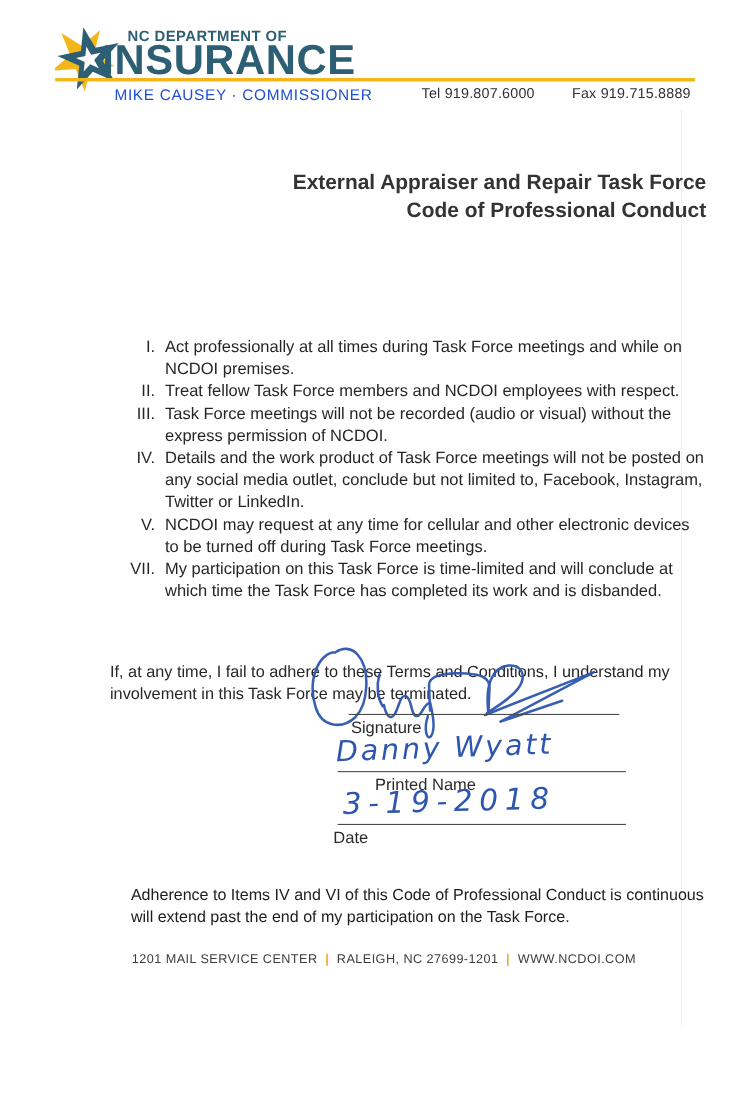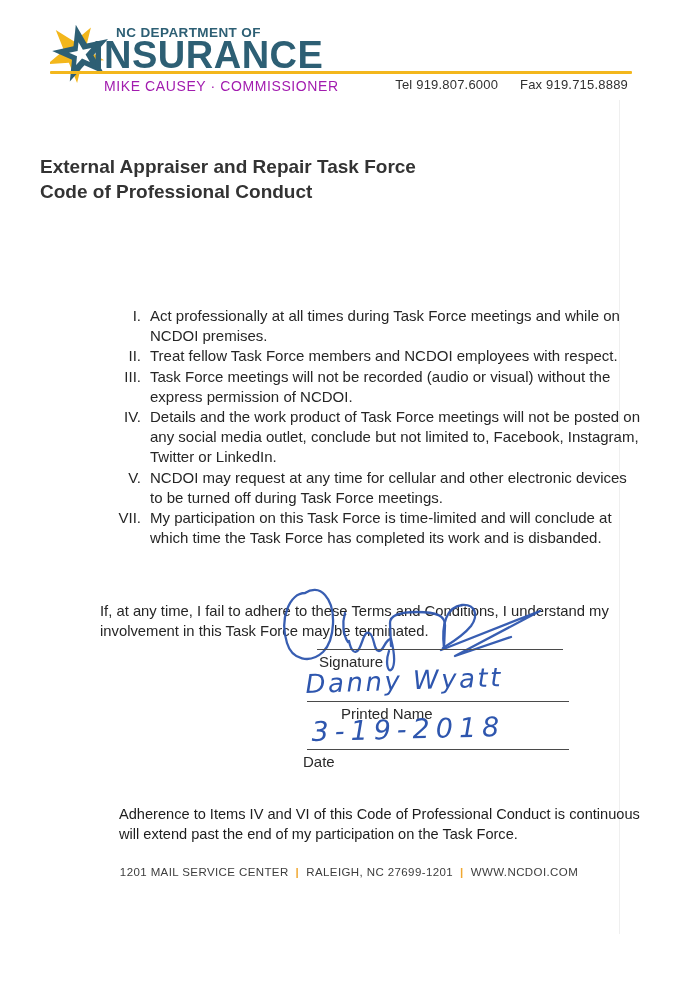--- a/index.html
+++ b/index.html
@@ -19,32 +19,32 @@
   .dept-name {
     position:absolute; left:53px; top:34px;
     font-size:38px; font-weight:700; letter-spacing:.5px; color:#2d5f74;
   }
   .gold-rule {
     position:absolute; left:10px; right:10px; top:71px; height:2.5px;
     background:#f3b71c; border-radius:1px;
   }
   .commissioner {
     position:absolute; left:64px; top:78px;
-    font-size:14px; letter-spacing:.6px; color:#a21caf;
+    font-size:14px; letter-spacing:.6px; color:#1d4ed8;
   }
   .telfax {
     position:absolute; right:14px; top:77px;
     font-size:13px; color:#303030; letter-spacing:.2px;
   }
-  .telfax span + span { margin-left:18px; }
+  .telfax span + span { margin-left:30px; }
 
   
   .doc-title {
     position:absolute; left:0; top:154px; width:100%;
-    text-align:left; font-size:19px; font-weight:700;
+    text-align:right; font-size:19px; font-weight:700;
     line-height:25px; color:#333333;
   }
   .intro {
     position:absolute; left:60px; top:227px; width:550px;
     font-size:15px; line-height:20.5px;
   }
   .terms {
     position:absolute; left:60px; top:306px; width:540px;
     list-style:none;
   }

